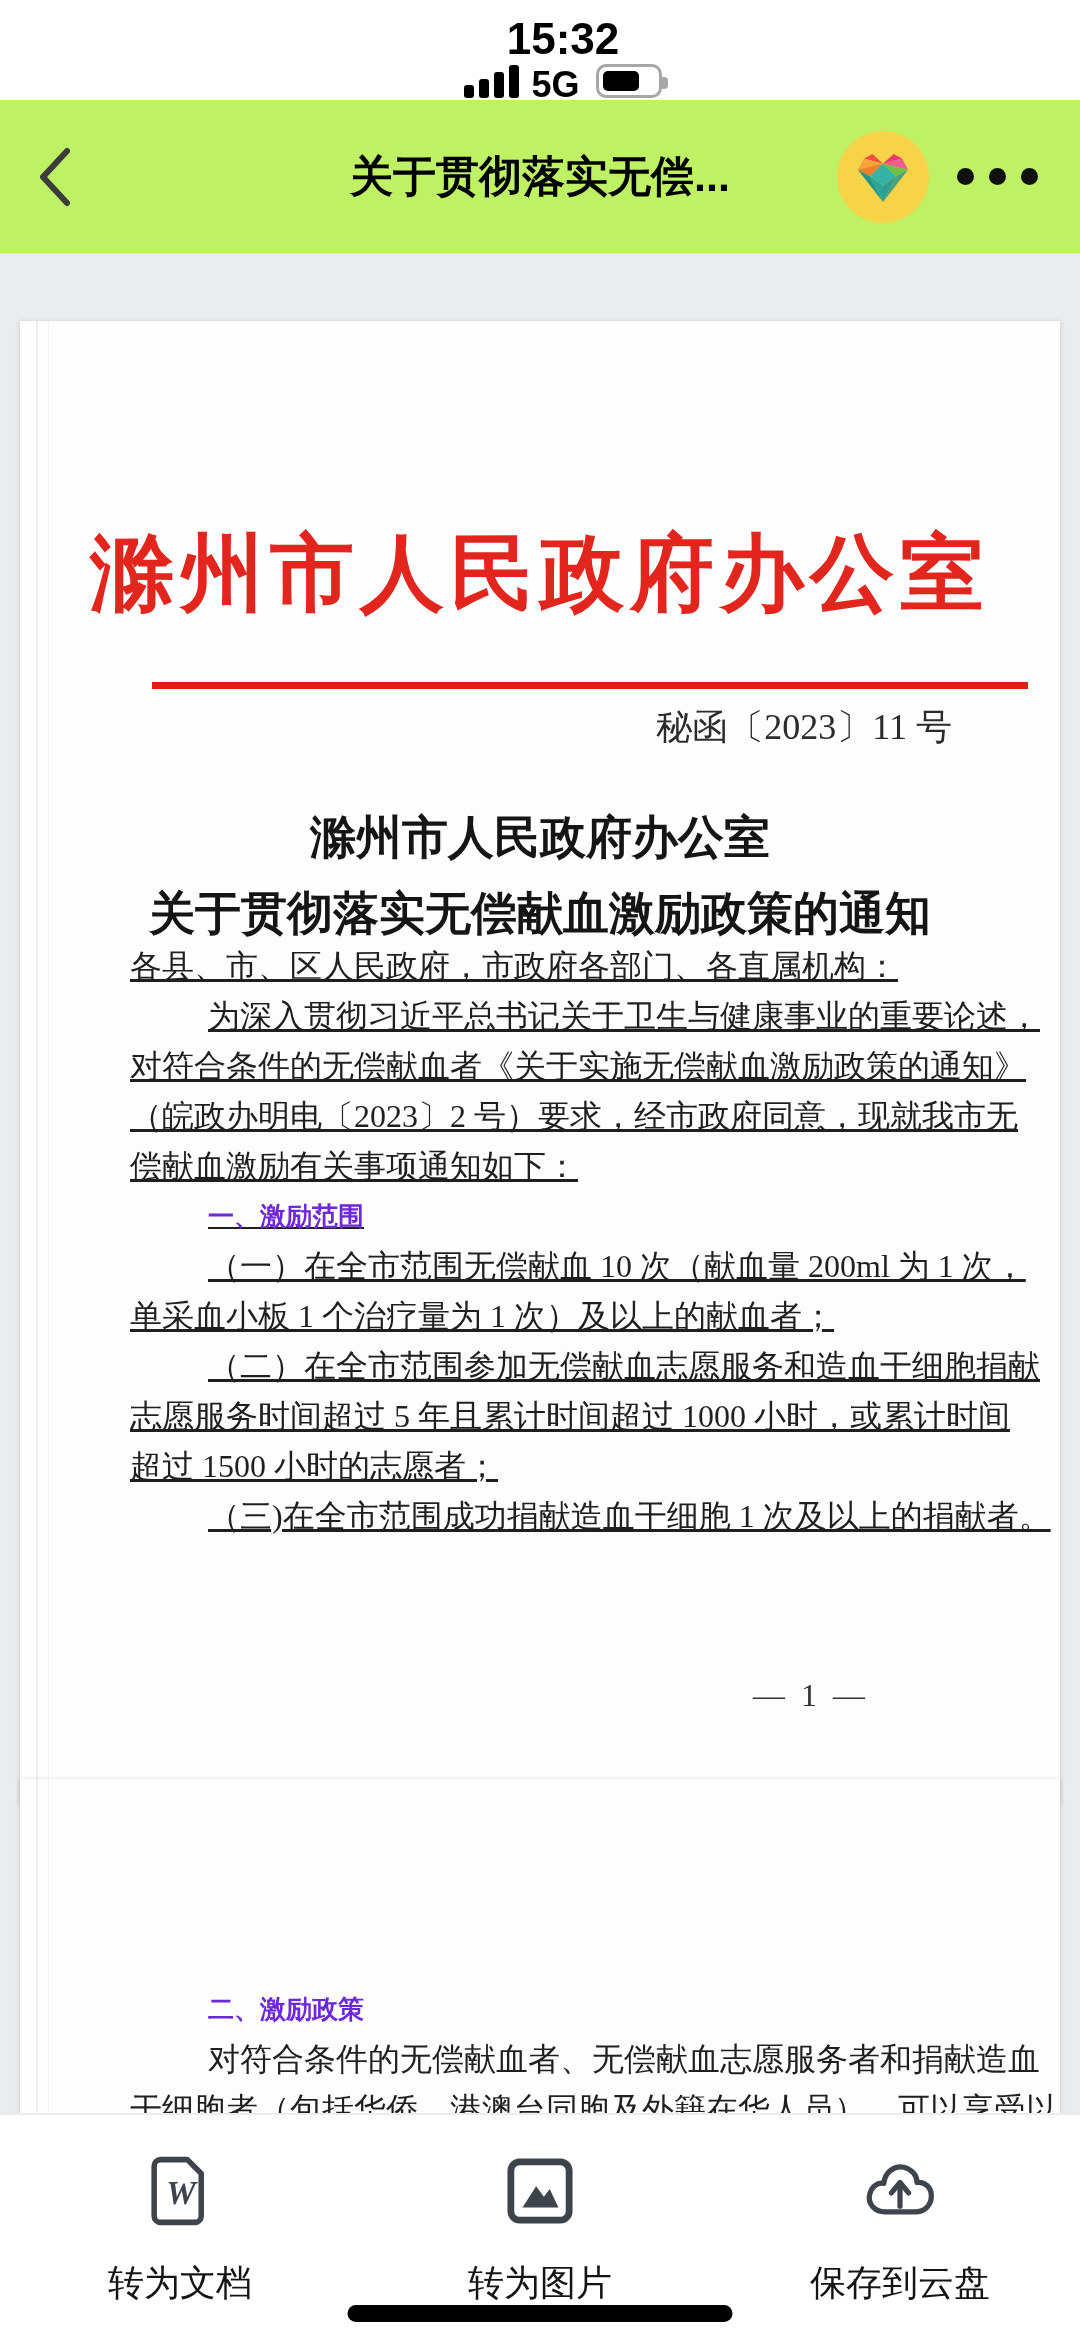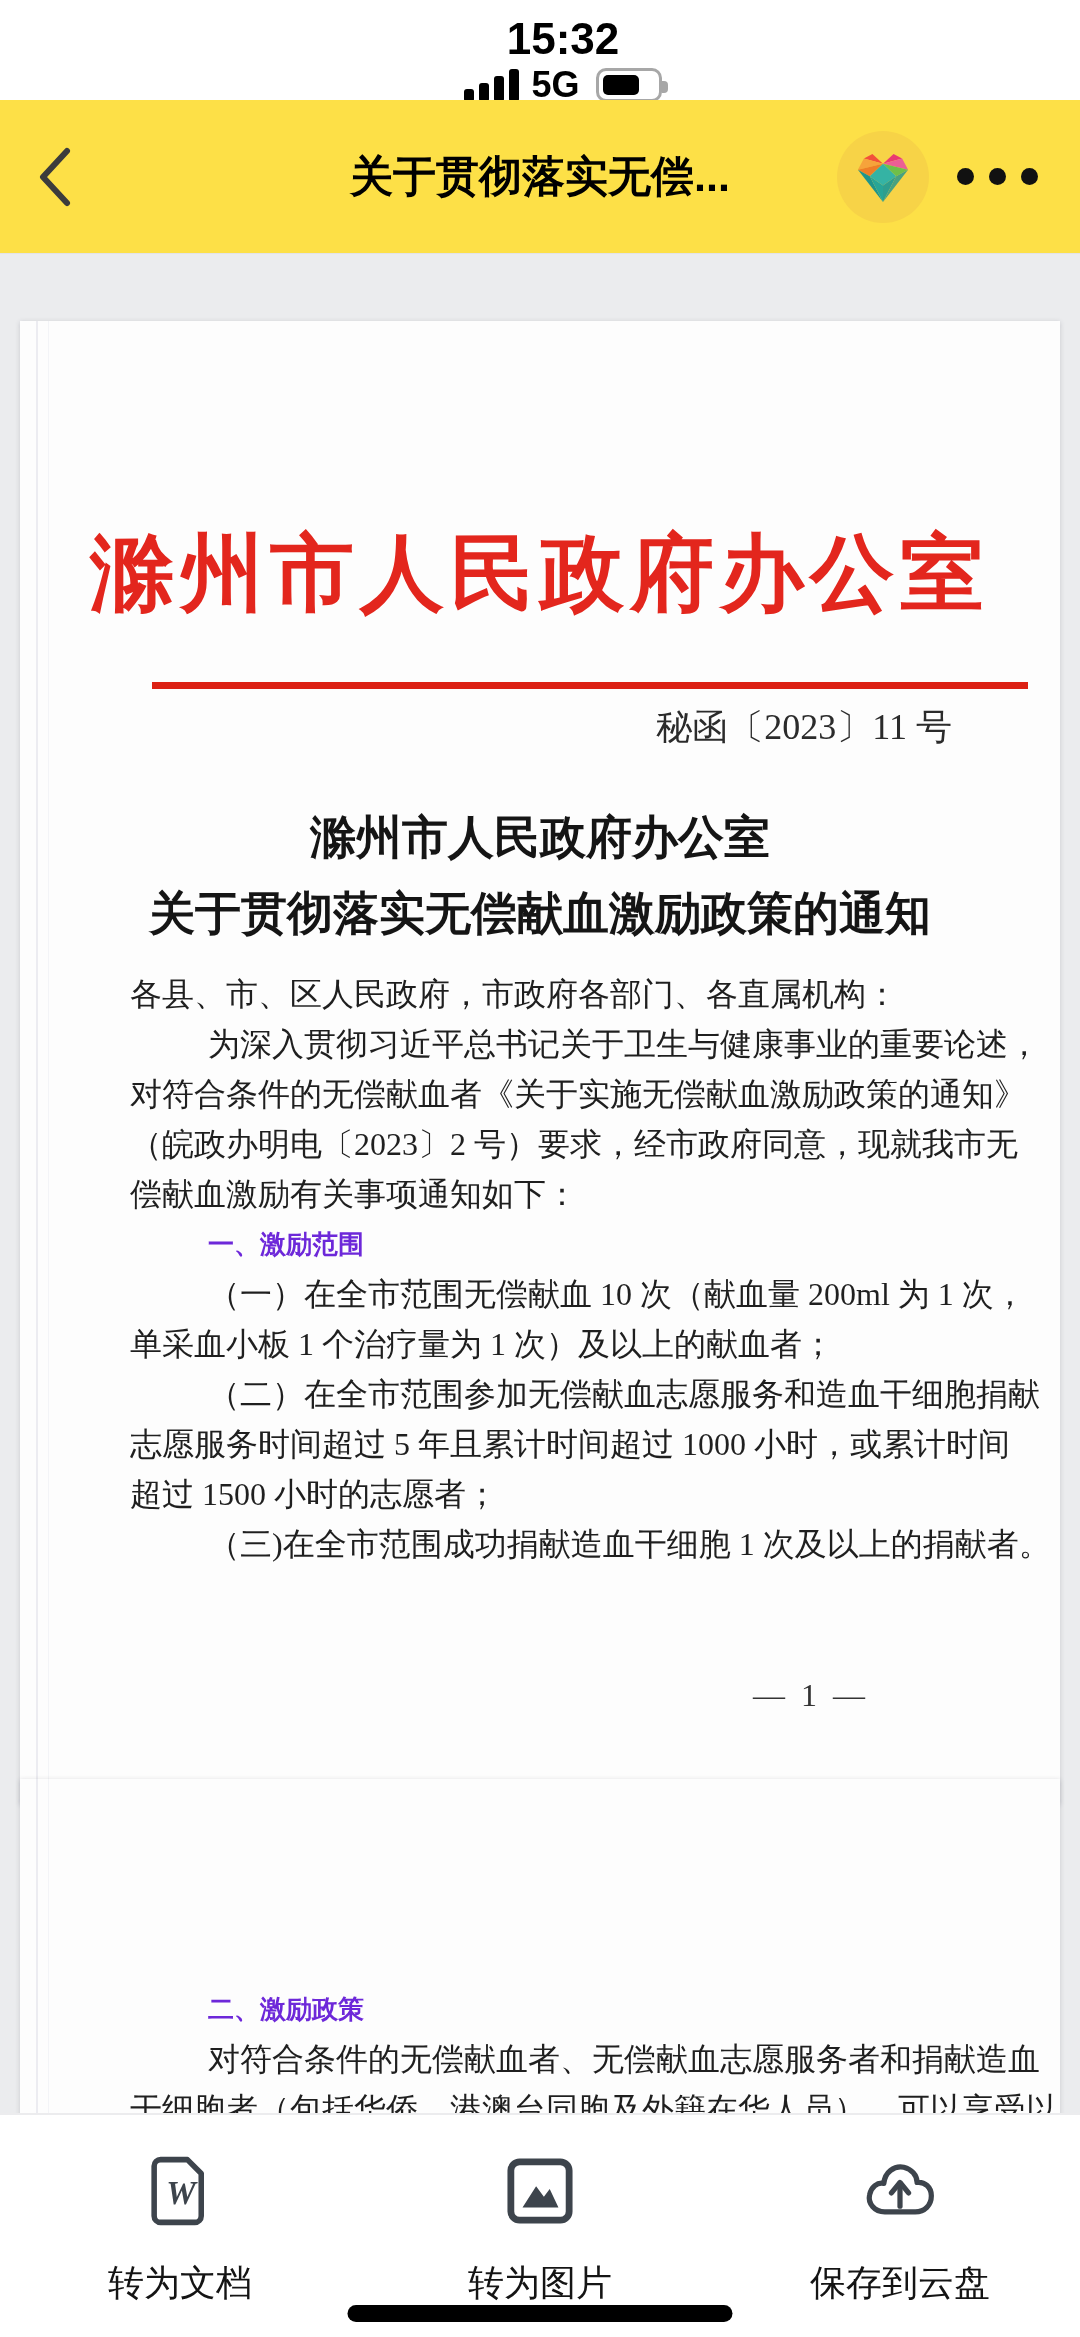--- a/index.html
+++ b/index.html
@@ -5,35 +5,35 @@
   * { margin:0; padding:0; box-sizing:border-box; }
   html,body { background:#000; }
   body { font-family:"Liberation Sans","DejaVu Sans",sans-serif; }
   .phone{ position:relative; width:1080px; height:2337px; background:#ffffff;
           display:flex; flex-direction:column; overflow:hidden; margin:0 auto;}
 
   
   .status-bar{ height:100px; background:#ffffff; display:flex; align-items:center;
                justify-content:space-between; padding:14px 42px 0 88px;flex-direction:column; }
   .status-time{ font-size:44px; font-weight:700; color:#000; letter-spacing:0; }
-  .status-right{ display:flex; align-items:center; gap:12px; }
+  .status-right{ display:flex; align-items:flex-start; gap:12px; }
   .signal{ display:flex; align-items:flex-end; gap:5px; height:34px; }
   .signal i{ display:block; width:10px; background:#000; border-radius:3px; }
   .signal i:nth-child(1){height:13px;} .signal i:nth-child(2){height:19px;}
   .signal i:nth-child(3){height:26px;} .signal i:nth-child(4){height:33px;}
   .net{ font-size:36px; font-weight:600; color:#000; }
   .battery{ position:relative; width:66px; height:34px; border:3px solid #a7a7a7;
             border-radius:10px; margin-left:4px; }
   .battery .fill{ position:absolute; left:4px; top:4px; bottom:4px; width:60%;
                   background:#000; border-radius:5px; }
   .battery .nub{ position:absolute; right:-9px; top:10px; width:6px; height:12px;
                  background:#a7a7a7; border-radius:0 4px 4px 0; }
 
   
-  .nav-bar{ height:153px; background:#fde047; position:relative;
+  .nav-bar{ height:153px; background:#bef264; position:relative;
             display:flex; align-items:center; padding:0 38px 0 35px; }
   .back-btn{ width:60px; height:80px; display:flex; align-items:center; cursor:pointer; }
   .nav-title{ position:absolute; left:0; right:0; text-align:center; font-size:43px;
               font-weight:700; color:#000; pointer-events:none; }
   .nav-right{ margin-left:auto; display:flex; align-items:center; gap:24px; z-index:2; }
   .avatar{ width:92px; height:92px; border-radius:50%; background:#f7d347;
            display:flex; align-items:center; justify-content:center; cursor:pointer; }
   .dots{ display:flex; gap:15px; padding:10px 4px; cursor:pointer; }
   .dots i{ width:17px; height:17px; border-radius:50%; background:#111; display:block; }
 
@@ -56,21 +56,21 @@
   .doc-number{ position:absolute; top:382px; right:108px; font-size:36px; color:#2b2b2b;
                font-family:"Liberation Serif","DejaVu Serif",serif; white-space:nowrap; }
   .doc-title{ position:absolute; left:0; right:0; text-align:center; font-size:46px;
               font-weight:700; color:#151515; white-space:nowrap;
               font-family:"Liberation Serif","DejaVu Serif",serif; }
   .doc-title.l1{ top:486px; } .doc-title.l2{ top:562px; }
 
   .doc-body{ position:absolute; left:110px; right:24px;
              font-family:"Liberation Serif","DejaVu Serif",serif;
              font-size:32px; line-height:50px; color:#1f1f1f; }
-  .page1 .doc-body{ top:648px; }
+  .page1 .doc-body{ top:620px;text-decoration:underline; }
   .page2 .doc-body{ top:205px; }
   .bline{ white-space:nowrap; }
   .bline.ind{ padding-left:78px; }
   .bline.heading{ font-family:"Liberation Sans","DejaVu Sans",sans-serif;
                   font-weight:700; font-size:26px; color:#6d28d9; }
   .page-num{ position:absolute; top:1356px; left:733px; font-size:32px; color:#333;
              font-family:"Liberation Serif","DejaVu Serif",serif; letter-spacing:4px;
              white-space:nowrap; }
 
   

